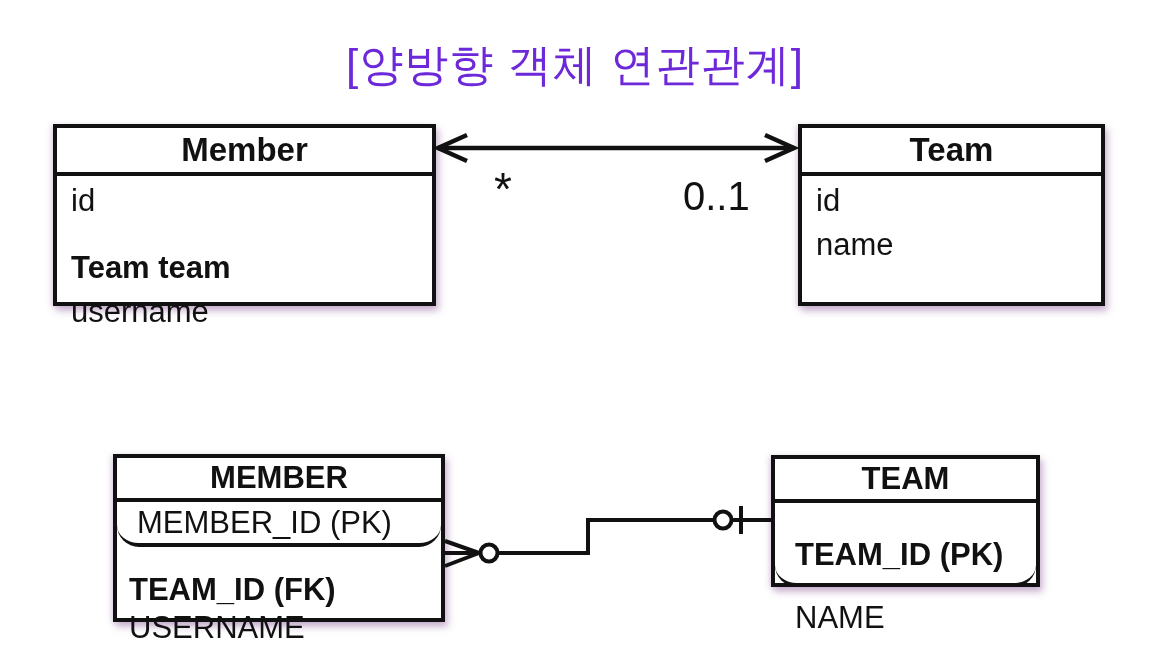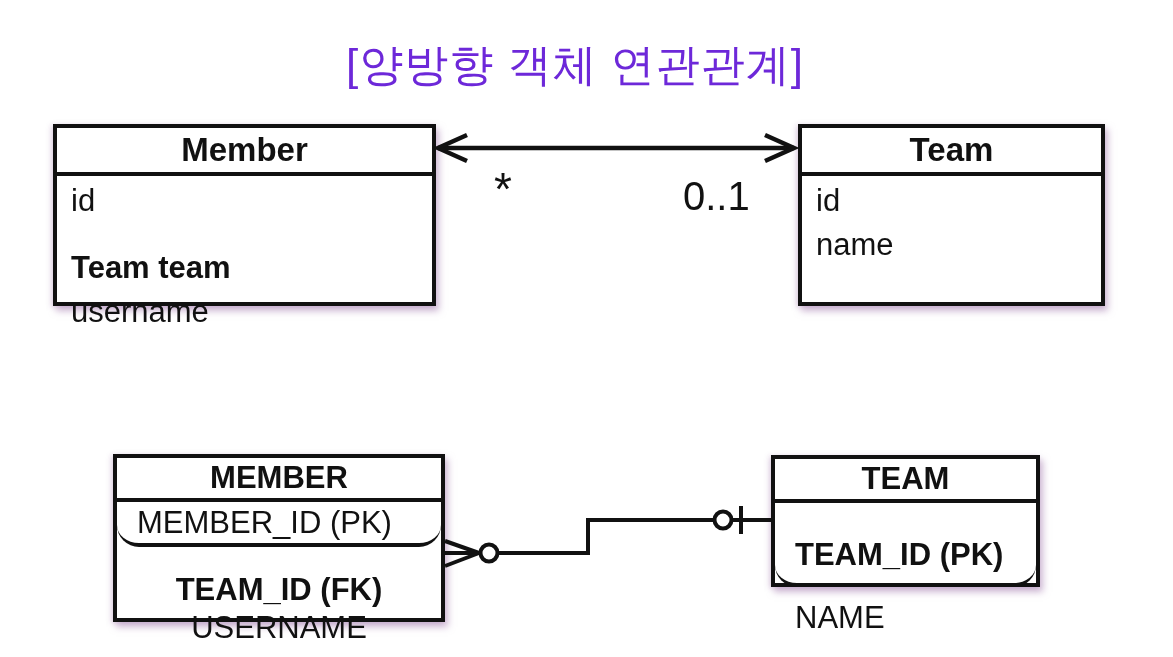--- a/index.html
+++ b/index.html
@@ -80,25 +80,24 @@
     font-size: 31px;
     box-sizing: border-box;
     white-space: nowrap;
     border-radius: 22px;
   }
   .row-divider { border-bottom: 4px solid #111111; }
   .member-table { left: 113px; top: 454px; width: 332px; height: 168px; }
   .team-table   { left: 771px; top: 455px; width: 269px; height: 132px; }
   .member-table .table-row.pk-row { height: 45px; }
   .member-table .multi-cell {
-    padding: 1px 0 0 0;
+    padding: 1px 0 0 12px;
     font-size: 31px;
     line-height: 38px;
     white-space: nowrap;
-    text-align: center;
   }
   .team-table .table-row { height: 61px; }
   .connector-layer {
     position: absolute;
     left: 0;
     top: 0;
     width: 1173px;
     height: 657px;
     pointer-events: none;
   }

